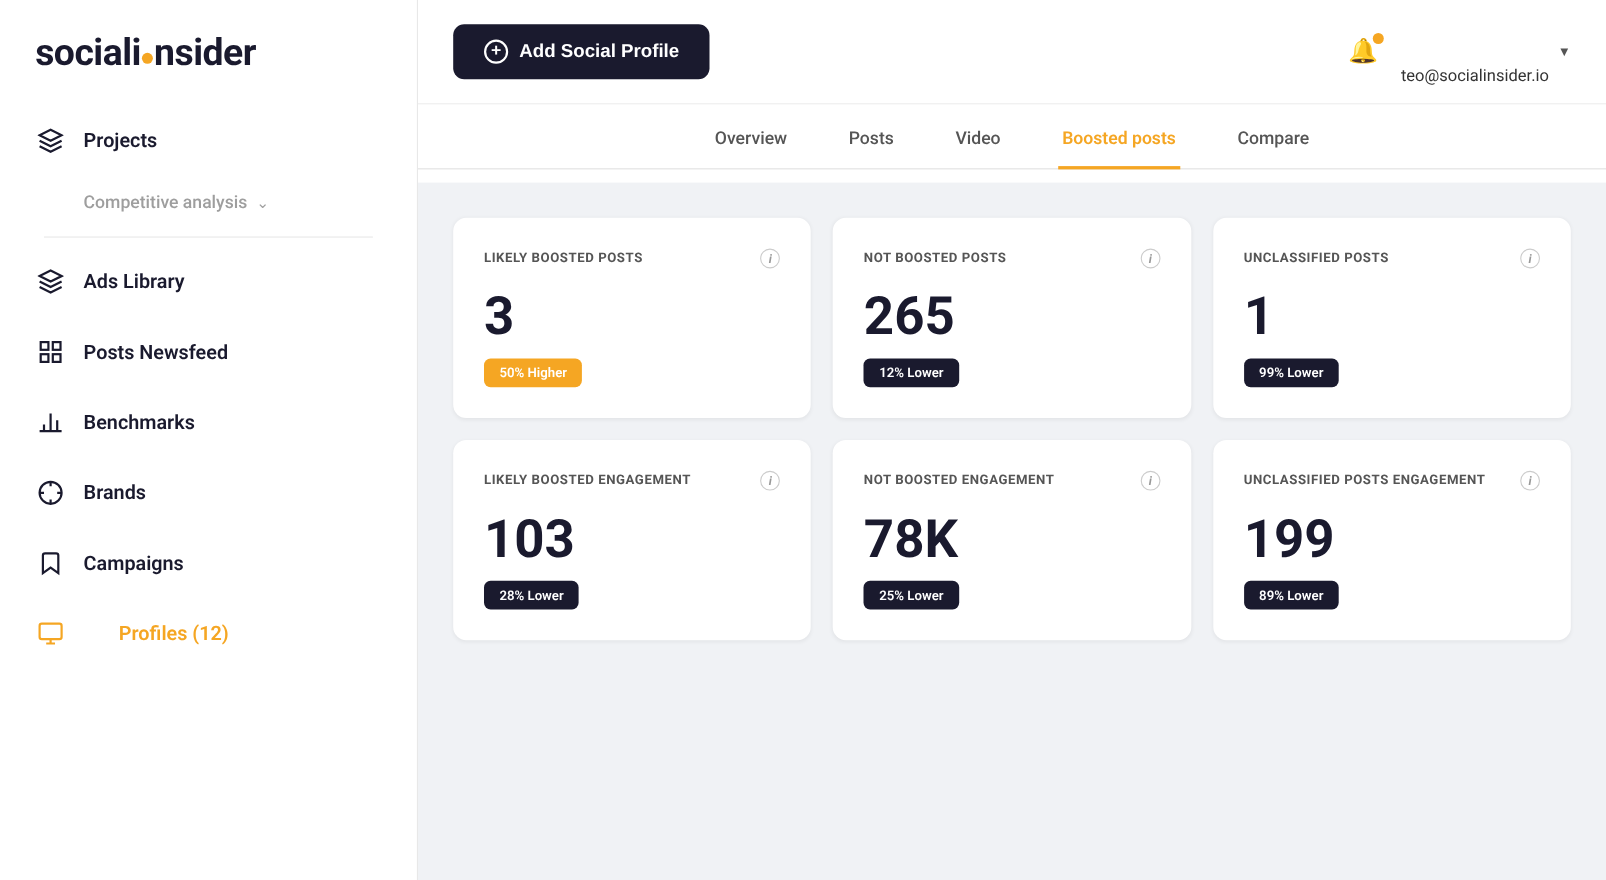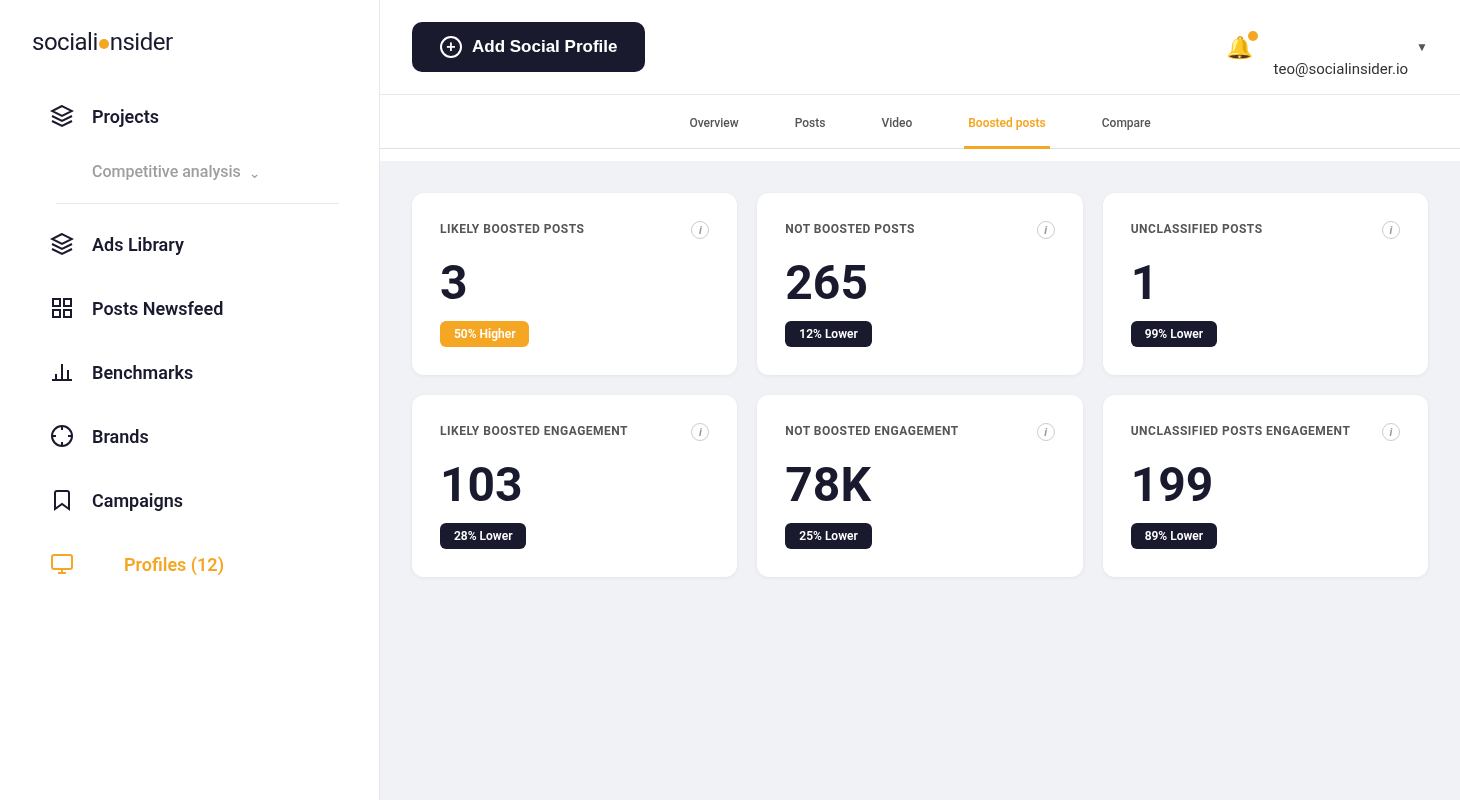--- a/index.html
+++ b/index.html
@@ -14,29 +14,28 @@
       display: flex;
       flex-direction: column;
       padding: 0;
     }
     .sidebar-logo {
       padding: 28px 32px;
       display: flex;
       align-items: center;
     }
     .logo-text {
-      font-size: 24px;
-      font-weight: 400;
+      font-size: 34px;
+      font-weight: 700;
       color: #1a1a2e;
       letter-spacing: -0.5px;
     }
     .sidebar-nav {
       padding: 0 20px;
       flex: 1;
-      margin-left: 16px;
     }
     .nav-item {
       display: flex;
       align-items: center;
       gap: 16px;
       padding: 18px 12px;
       cursor: pointer;
       border-radius: 8px;
       color: #1a1a2e;
     }
@@ -161,21 +160,21 @@
       display: flex;
       align-items: center;
       justify-content: center;
       gap: 48px;
       padding: 20px 32px 0;
       border-bottom: 1px solid #e0e0e0;
       background: #fff;
     }
     .tab {
       padding: 0 4px 16px;
-      font-size: 12px;
+      font-size: 16px;
       font-weight: 500;
       color: #555;
       cursor: pointer;
       border-bottom: 3px solid transparent;
       position: relative;
       top: 1px;
     }
     .tab.active {
       color: #f5a623;
       border-bottom: 3px solid #f5a623;

